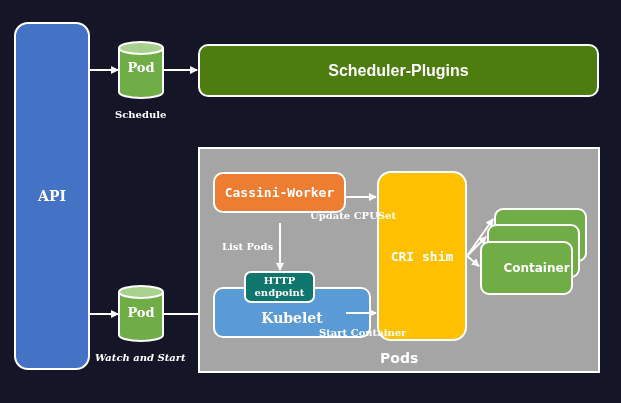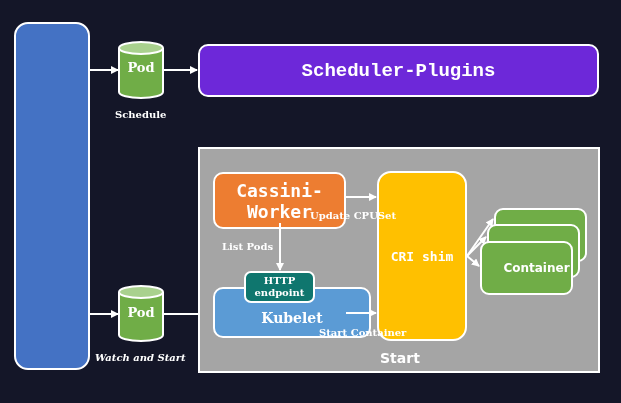--- a/index.html
+++ b/index.html
@@ -1,38 +1,39 @@
 <!DOCTYPE html>
 <html><head>
   <meta charset="utf-8">
   <style>
     html, body { margin: 0; padding: 0; }
     body { width: 621px; height: 403px; background: #141628; position: relative; overflow: hidden; font-family: "DejaVu Serif", serif; }
     .abs { position: absolute; box-sizing: border-box; }
     .box { border: 2px solid #ffffff; border-radius: 14px; display: flex; align-items: center; justify-content: center; color: #fff; font-weight: bold; text-align: center; }
     .api { left: 14px; top: 22px; width: 76px; height: 348px; background: #4472c4; font-size: 14px; line-height: 20px; }
-    .sched { left: 198px; top: 44px; width: 401px; height: 53px; background: #6d28d9; font-family: Liberation Mono, monospace; font-size: 19px; border-radius: 10px; }
+    .sched { left: 198px; top: 44px; width: 401px; height: 53px; background: #4d7c0f; font-family: Liberation Sans, sans-serif; font-size: 16px; border-radius: 10px; }
     .node { left: 198px; top: 147px; width: 402px; height: 226px; background: #a5a5a5; border: 2px solid #ffffff; }
     .node-label { left: 380px; top: 350px; color: #fff; font-weight: bold; font-size: 14px; font-family: "DejaVu Sans", sans-serif; }
-    .cassini { left: 213px; top: 172px; width: 133px; height: 57px; background: #ed7d31; font-size: 18px; border-radius: 10px; font-family: "DejaVu Sans Mono", monospace; align-items: center; }
+    .cassini { left: 213px; top: 172px; width: 133px; height: 41px; background: #ed7d31; font-size: 13px; border-radius: 10px; font-family: "DejaVu Sans Mono", monospace; align-items: center; }
     .kubelet { left: 213px; top: 287px; width: 158px; height: 51px; background: #5b9bd5; font-size: 14px; border-radius: 10px; padding-top: 10px; }
     .http { left: 244px; top: 271px; width: 71px; height: 32px; background: #0f766e; font-size: 10px; line-height: 12px; border-radius: 7px; }
     .cri { left: 377px; top: 171px; width: 90px; height: 170px; background: #ffc000; font-size: 13px; border-radius: 14px; font-family: "DejaVu Sans Mono", monospace; justify-content: center; }
     .cont { background: #70ad47; border-radius: 9px; font-family: "DejaVu Sans", sans-serif; font-size: 12px; padding-left: 20px; }
     .c1 { left: 494px; top: 208px; width: 93px; height: 54px; }
     .c2 { left: 487px; top: 224px; width: 93px; height: 54px; }
     .c3 { left: 480px; top: 241px; width: 93px; height: 54px; }
     .lbl { color: #fff; font-weight: bold; font-size: 10px; white-space: nowrap; }
     svg.arrows { position: absolute; left: 0; top: 0; }
   </style>
 </head>
 <body>
 
 <div class="abs box api">
   <div>
+    <div>API</div>
   </div>
 </div>
 
 <svg class="arrows" width="621" height="403">
   <defs>
     <marker id="ah" markerWidth="8" markerHeight="8" refX="7" refY="4" orient="auto" markerUnits="userSpaceOnUse">
       <path d="M0,0 L8,4 L0,8 z" fill="#ffffff"></path>
     </marker>
   </defs>
 
@@ -54,21 +55,21 @@
 <div class="abs" style="left:119px;top:60px;width:44px;text-align:center;color:#fff;font-weight:bold;font-size:13px;">Pod</div>
 <div class="abs lbl" style="left:115px;top:109px;text-align:right;">Schedule</div>
 <div class="abs" style="left:119px;top:305px;width:44px;text-align:center;color:#fff;font-weight:bold;font-size:13px;">Pod</div>
 <div class="abs lbl" style="left:95px;top:352px;font-style:italic;">Watch and Start</div>
 
 <div class="abs box sched">
   <span>Scheduler-Plugins</span>
 </div>
 
 <div class="abs node"></div>
-<div class="abs node-label">Start</div>
+<div class="abs node-label">Pods</div>
 
 <div class="abs box cassini">
   <span>Cassini-Worker</span>
 </div>
 
 <div class="abs box kubelet">
   <span>Kubelet</span>
 </div>
 
 <div class="abs box http">

